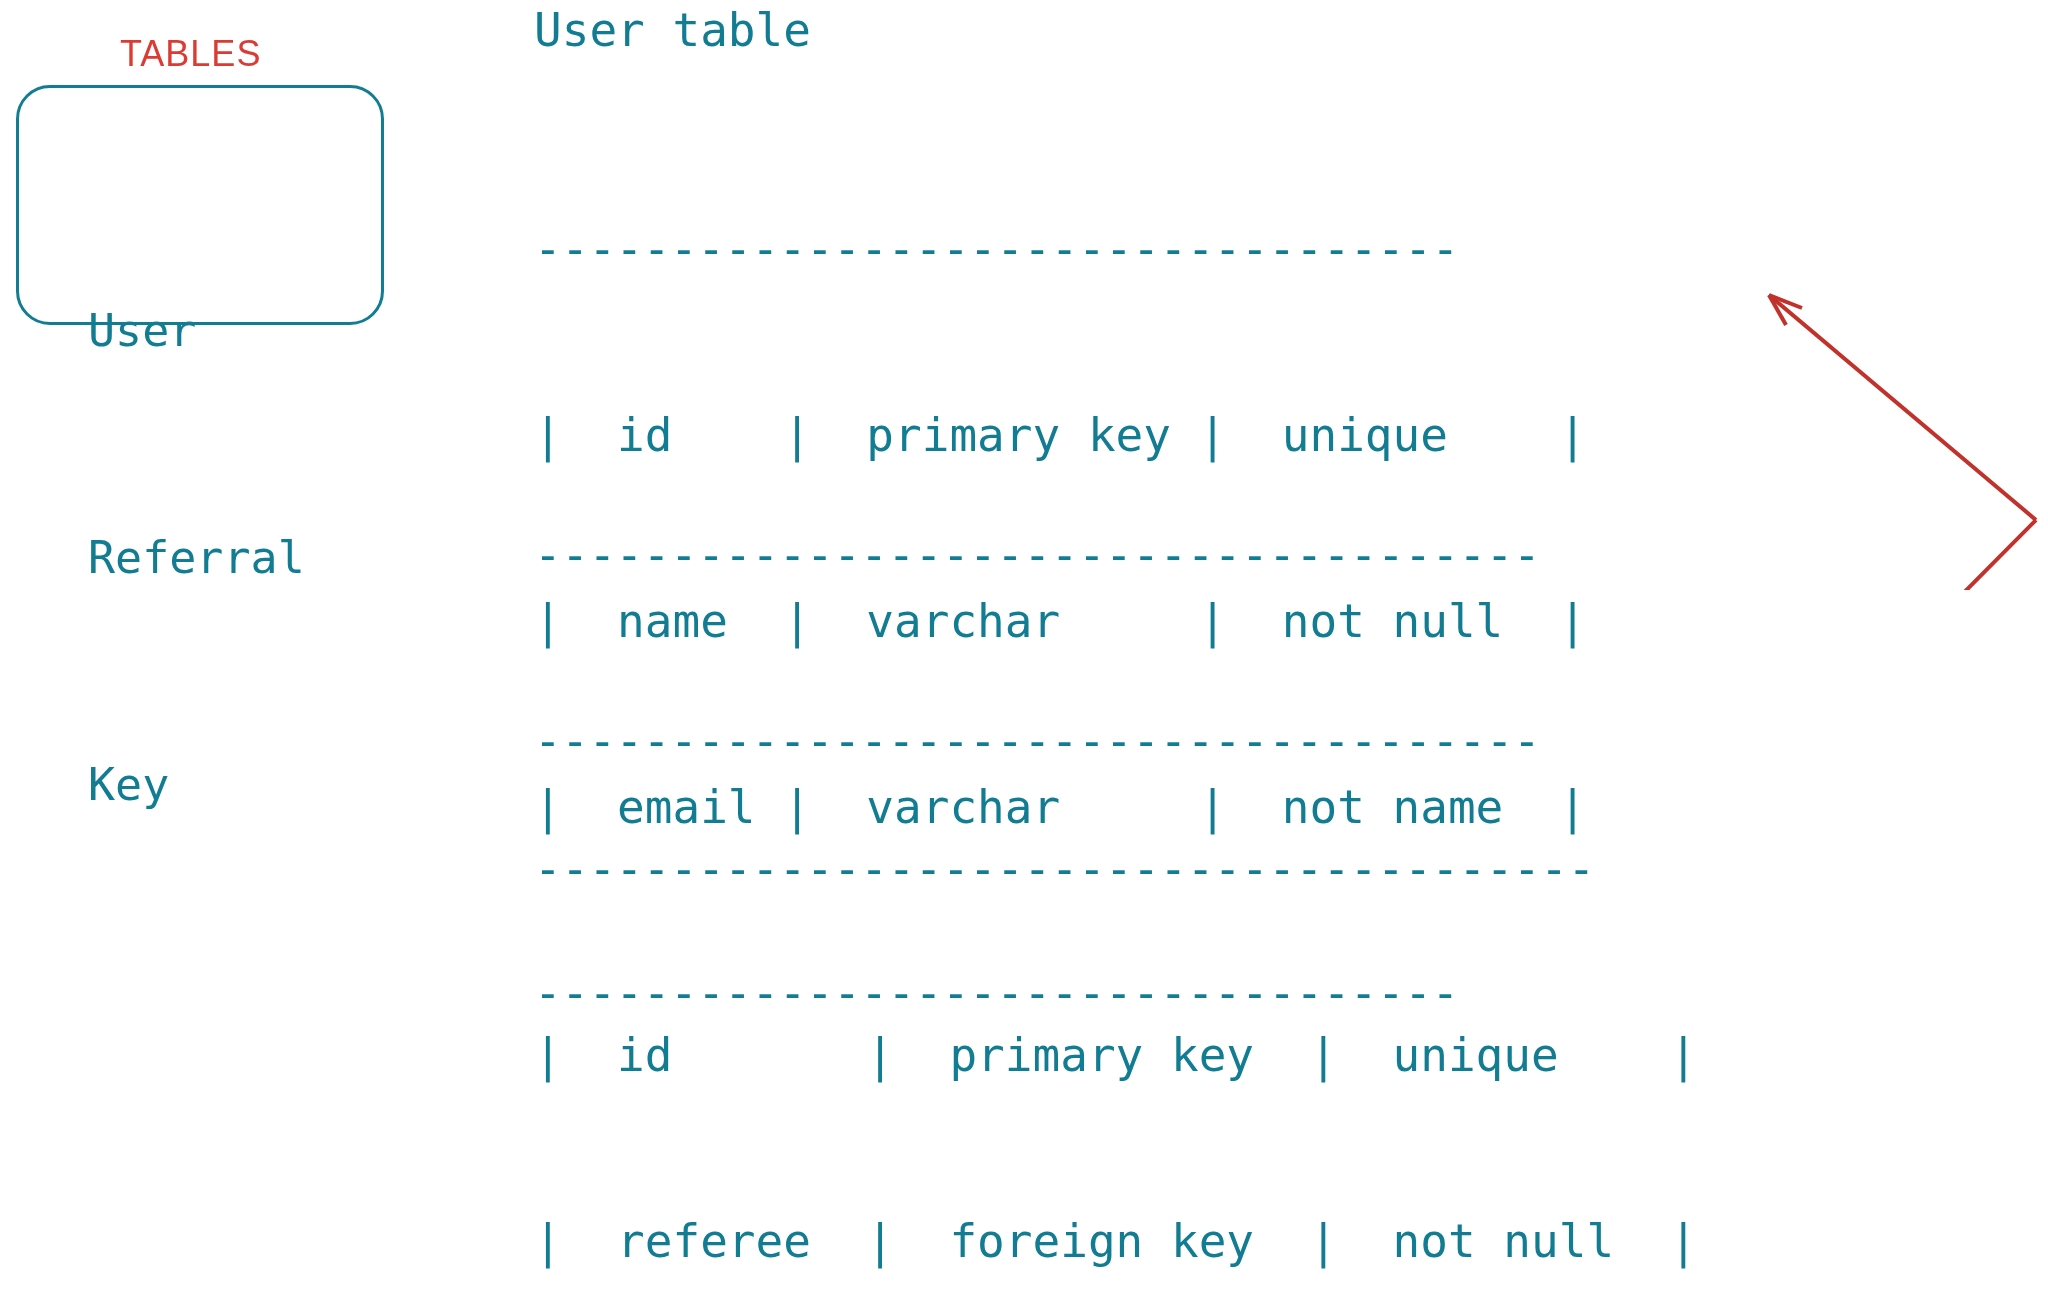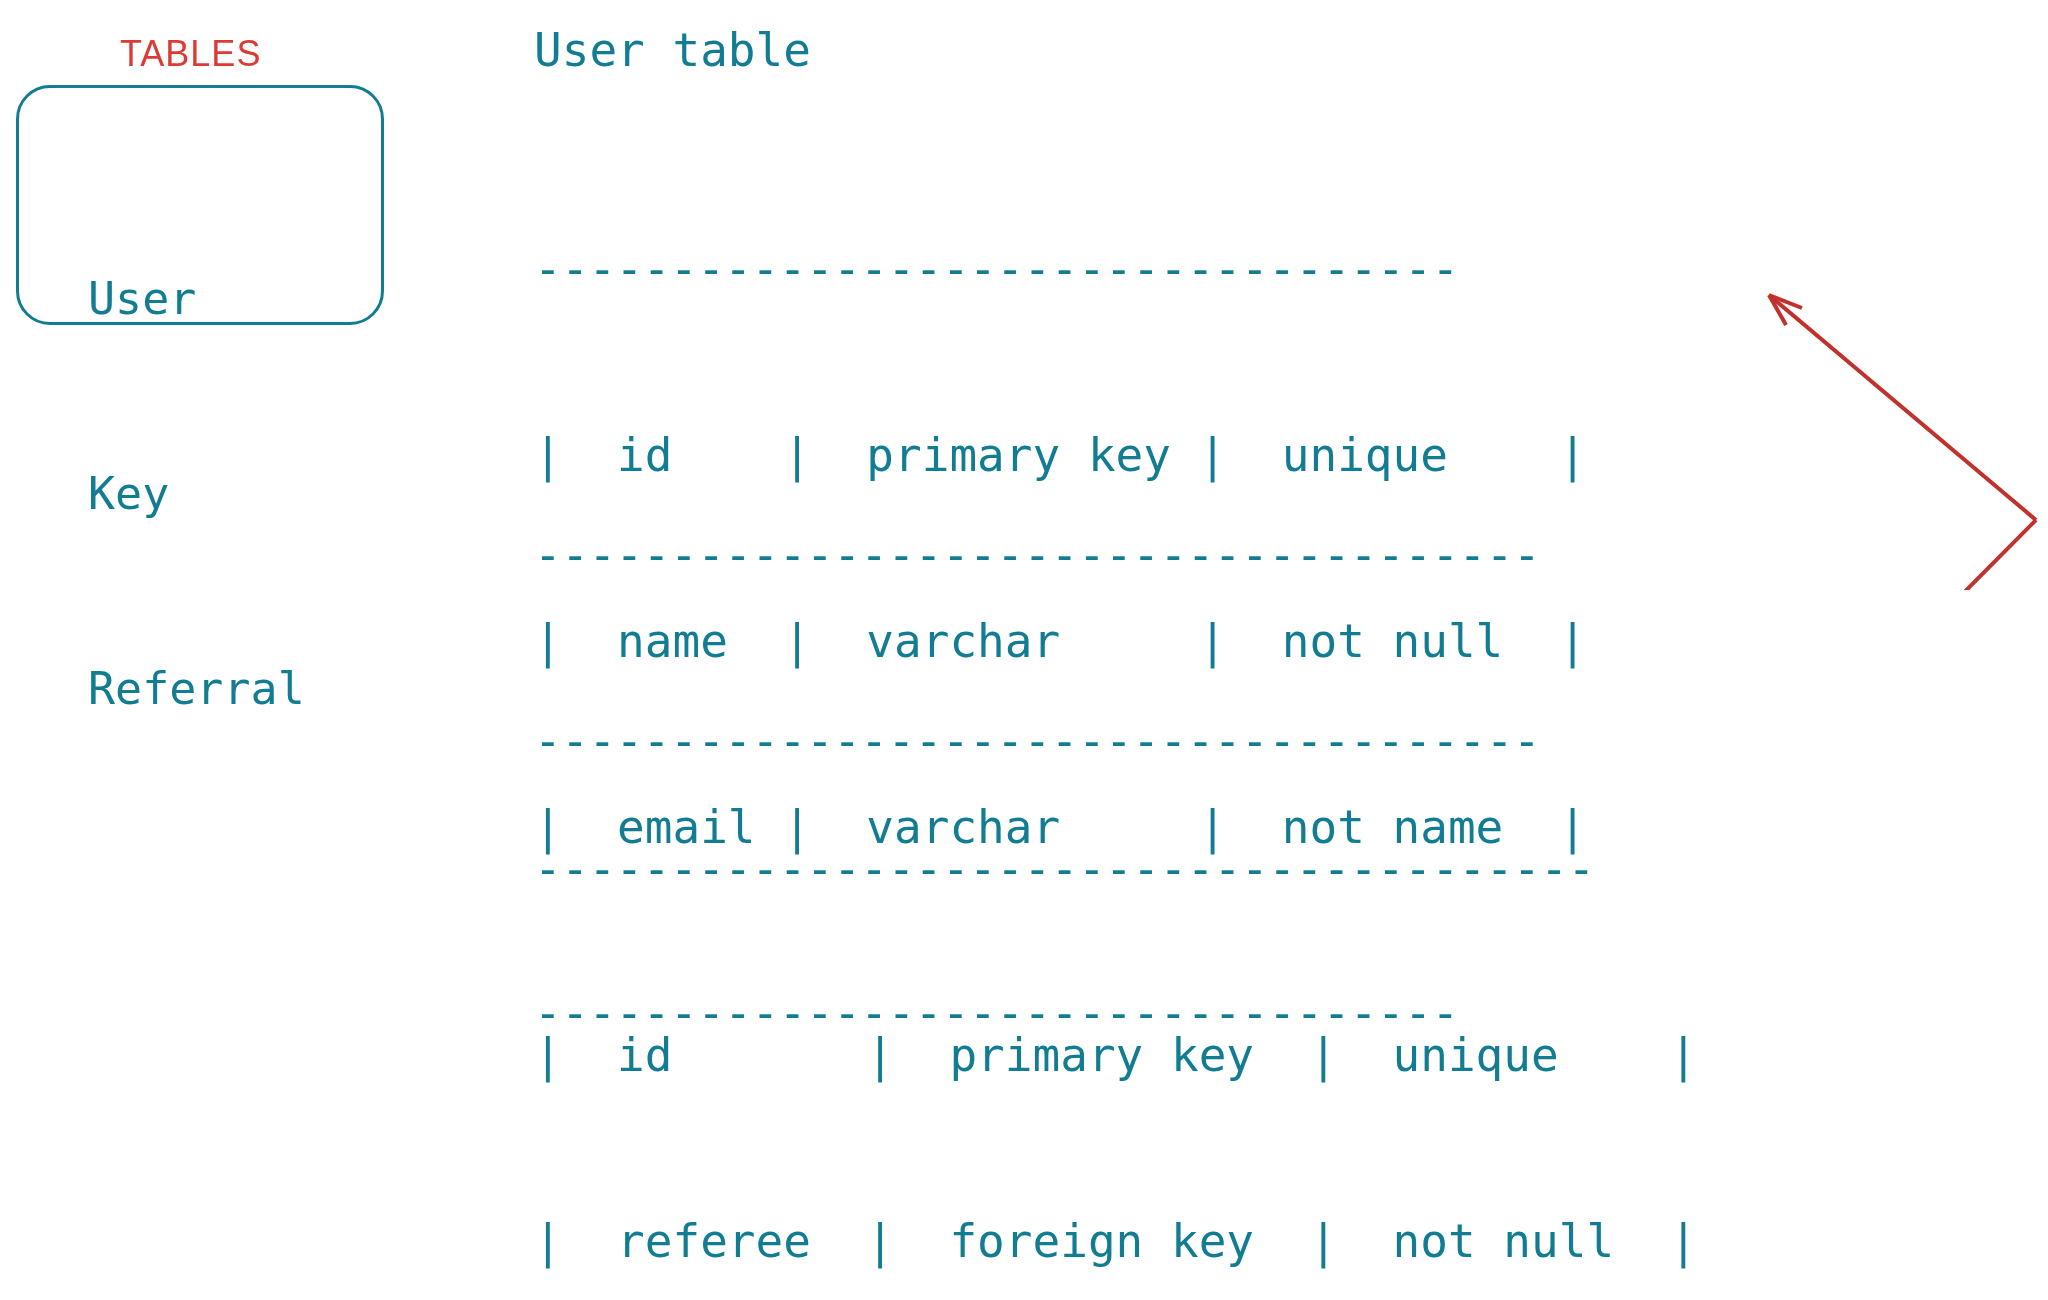--- a/index.html
+++ b/index.html
@@ -17,52 +17,52 @@
     font-size:36px;letter-spacing:1px;color:#DB3B33;line-height:1;
   }
   #tables-box{
     position:absolute;left:16px;top:45px;width:368px;height:240px;
     border:3px solid #127D92;border-radius:34px;box-sizing:border-box;background:#fff;
   }
   #tables-list{
     position:absolute;left:88px;top:96px;
     font-size:45px;line-height:65px;color:#127D92;white-space:pre;
   }
-  #tables-list div{height:65px;}
+  #tables-list div{height:65px;margin-top:32px;}
 
   
   .block{position:absolute;left:534px;}
   .block-title{
     font-size:46px;line-height:56px;color:#127D92;white-space:pre;margin-bottom:10px;
   }
   .ascii{
     font-size:46px;line-height:62px;color:#127D92;white-space:pre;letter-spacing:0px;
   }
   .ascii .rule{letter-spacing:-0.5px;}
 
-  #block-user{top:2px;margin-top:20px;}
+  #block-user{top:2px;}
   #block-key{top:364px;}
   #block-referral{top:678px;}
   #block-user .ascii{margin-top:36px;}
   #block-key .ascii{margin-top:36px;}
   #block-referral .ascii{margin-top:36px;}
 
   
   #relation-arrow{position:absolute;left:1740px;top:190px;width:308px;height:400px;}
 </style>
 </head>
 <body>
 
 <div id="tables-panel">
   <div id="tables-caption">TABLES</div>
   <div id="tables-box"></div>
   <div id="tables-list">
     <div>User</div>
+    <div>Referral</div>
     <div>Key</div>
-    <div>Referral</div>
   </div>
 </div>
 
 <div class="block" id="block-user">
   <div class="block-title">User table</div>
   <div class="ascii">
     <div class="rule">----------------------------------</div>
     <div>|  id    |  primary key |  unique    |</div>
     <div>|  name  |  varchar     |  not null  |</div>
     <div>|  email |  varchar     |  not name  |</div>

